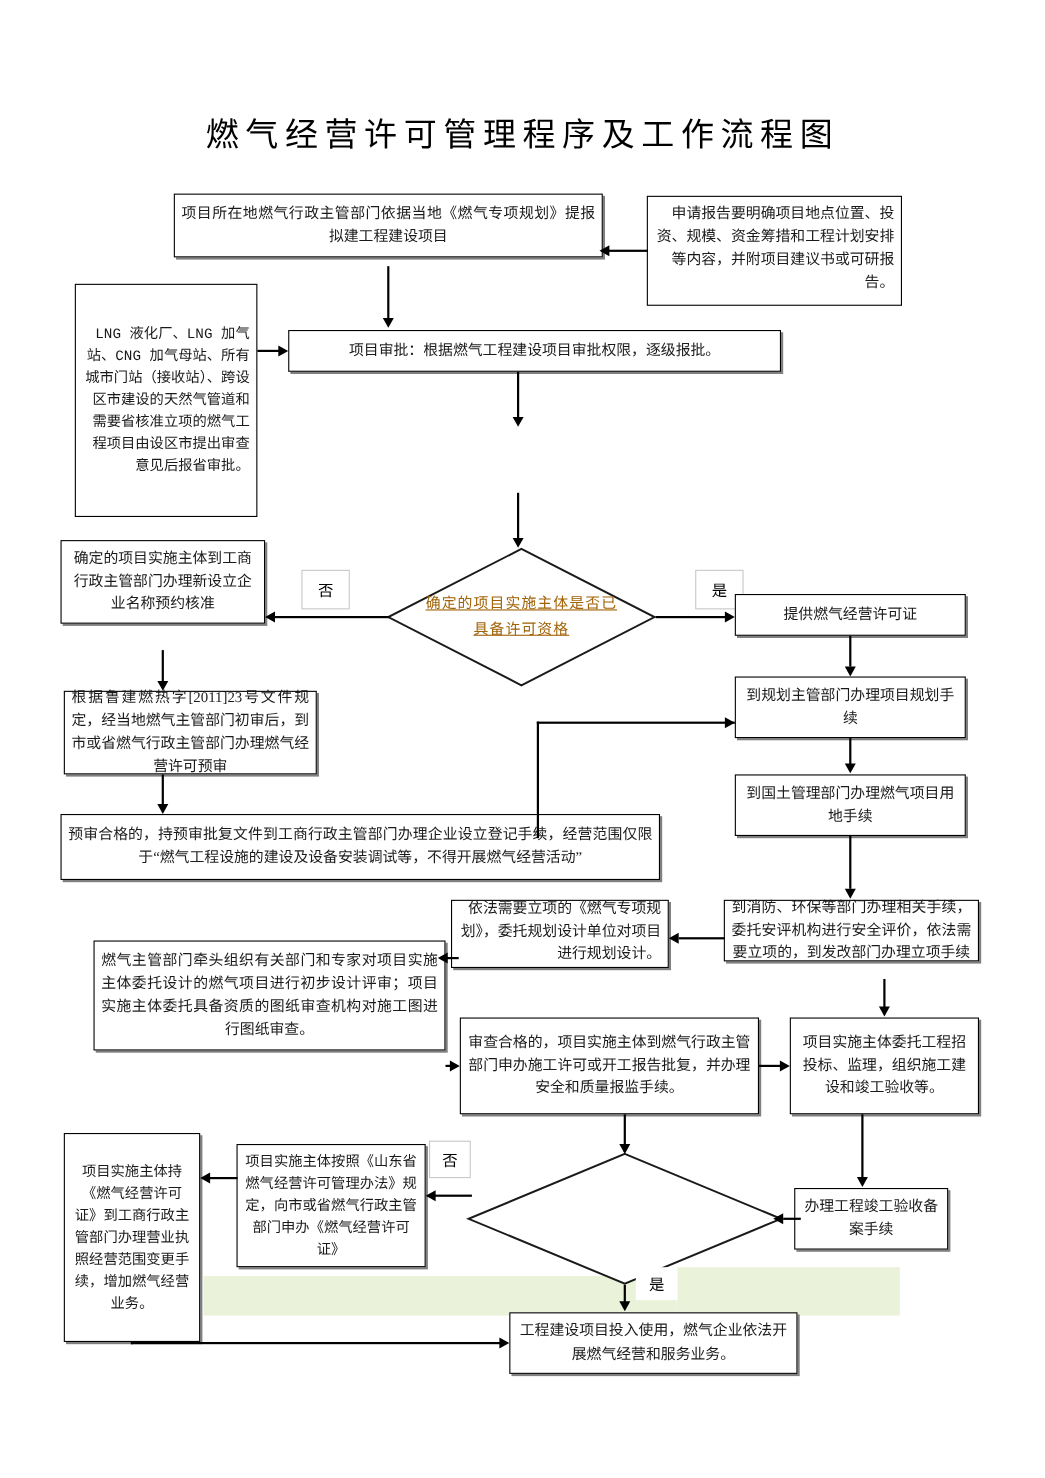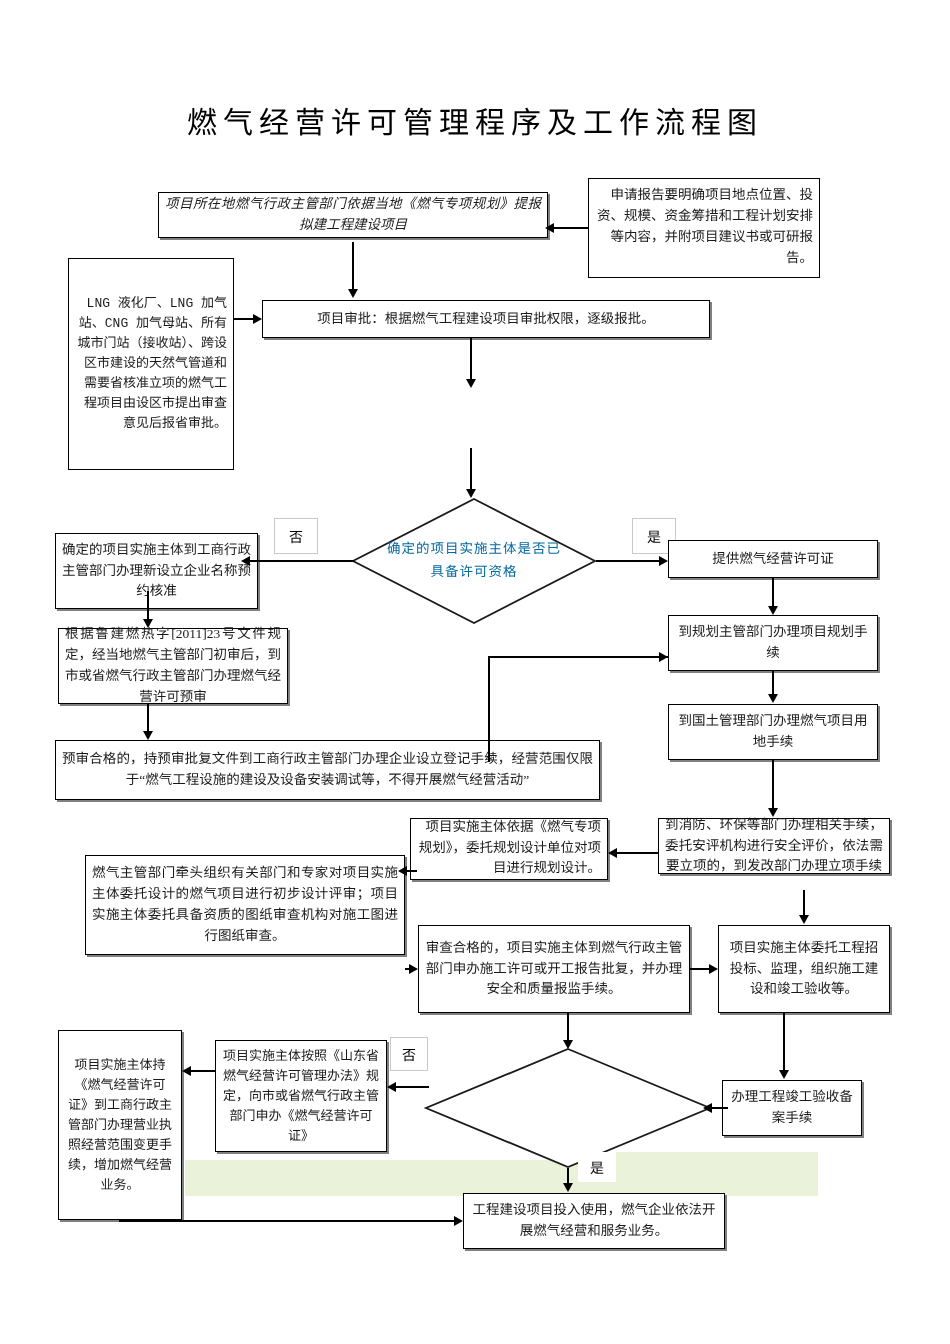--- a/index.html
+++ b/index.html
@@ -68,21 +68,22 @@
     top: 0;
     width: 72%;
     height: 100%;
     display: flex;
     align-items: center;
     justify-content: center;
     text-align: center;
     font-size: 13.5px;
     line-height: 1.7;
     letter-spacing: 1px;
-    color: #0369a1;
+    color: #a16207;
+    text-decoration: underline;
   }
   
   .label {
     position: absolute;
     box-sizing: border-box;
     border: 1px solid #c8c8c8;
     background: #fff;
     font-size: 14px;
     display: flex;
     align-items: center;
@@ -125,21 +126,21 @@
 </head>
 <body>
 
 <div id="canvas">
 
   <div class="title">燃气经营许可管理程序及工作流程图</div>
 
   <div class="highlight-band" style="left:185px; top:1160px; width:430px; height:36px;"></div>
   <div class="highlight-band" style="left:615px; top:1152px; width:203px; height:44px;"></div>
 
-  <div class="box shadowed justify" style="left:158px; top:192px; width:390px; height:46px;font-style:italic;">
+  <div class="box shadowed justify" style="left:158px; top:176px; width:390px; height:58px;">
     <span class="txt">项目所在地燃气行政主管部门依据当地《燃气专项规划》提报拟建工程建设项目</span>
   </div>
 
   <div class="box left" style="left:588px; top:178px; width:232px; height:100px;">
     <span class="txt">申请报告要明确项目地点位置、投资、规模、资金筹措和工程计划安排等内容，并附项目建议书或可研报告。</span>
   </div>
 
   <div class="conn h" style="left:553px; top:227px; width:36px;"></div>
   <div class="arrow left" style="left:545px; top:223px;"></div>
 
@@ -168,21 +169,21 @@
     <div class="dtxt">确定的项目实施主体是否已具备许可资格</div>
   </div>
 
   <div class="conn v" style="left:470px; top:448px; height:42px;"></div>
   <div class="arrow down" style="left:466px; top:489px;"></div>
 
   <div class="label" style="left:274px; top:518px; width:44px; height:36px;">否</div>
 
   <div class="label" style="left:632px; top:518px; width:44px; height:36px;">是</div>
 
-  <div class="box shadowed" style="left:55px; top:533px; width:203px; height:76px;">
+  <div class="box shadowed" style="left:55px; top:491px; width:186px; height:76px;">
     <span class="txt">确定的项目实施主体到工商行政主管部门办理新设立企业名称预约核准</span>
   </div>
 
   <div class="conn h" style="left:250px; top:560px; width:104px;"></div>
   <div class="arrow left" style="left:241px; top:556px;"></div>
 
   <div class="box shadowed" style="left:668px; top:540px; width:210px; height:38px;">
     <span class="txt">提供燃气经营许可证</span>
   </div>
 
@@ -216,21 +217,21 @@
   <div class="conn v" style="left:772px; top:671px; height:24px;"></div>
   <div class="arrow down" style="left:768px; top:694px;"></div>
 
   <div class="box shadowed justify" style="left:658px; top:818px; width:232px; height:56px;">
     <span class="txt">到消防、环保等部门办理相关手续，委托安评机构进行安全评价，依法需要立项的，到发改部门办理立项手续</span>
   </div>
   <div class="conn v" style="left:772px; top:760px; height:48px;"></div>
   <div class="arrow down" style="left:768px; top:808px;"></div>
 
   <div class="box shadowed left" style="left:410px; top:818px; width:198px; height:62px;">
-    <span class="txt">项目实施主体依据《燃气专项规划》，委托规划设计单位对项目进行规划设计。</span>
+    <span class="txt">依法需要立项的《燃气专项规划》，委托规划设计单位对项目进行规划设计。</span>
   </div>
 
   <div class="conn h" style="left:617px; top:852px; width:42px;"></div>
   <div class="arrow left" style="left:608px; top:848px;"></div>
 
   <div class="conn v" style="left:488px; top:656px; height:106px;"></div>
   <div class="conn h" style="left:488px; top:656px; width:180px;"></div>
   <div class="arrow right" style="left:659px; top:652px;"></div>
 
   <div class="box shadowed justify" style="left:85px; top:855px; width:320px; height:100px;align-items:center;">

